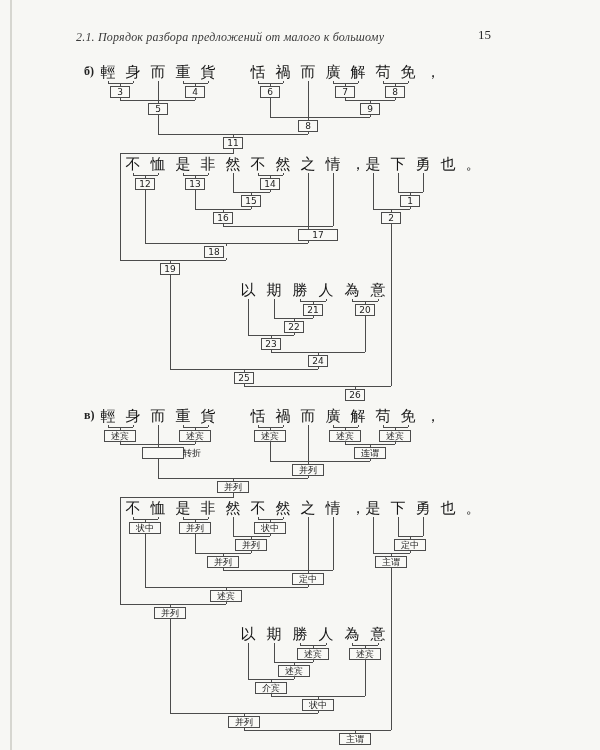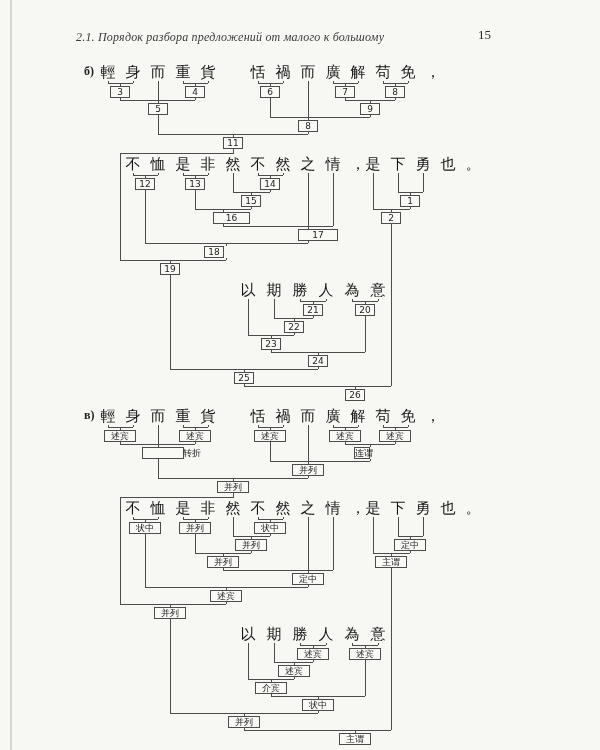--- a/index.html
+++ b/index.html
@@ -108,21 +108,21 @@
     <div class="node" style="left: 335px; top: 86px; width: 20px;">7</div>
     <div class="node" style="left: 385px; top: 86px; width: 20px;">8</div>
     <div class="node" style="left: 148px; top: 103px; width: 20px;">5</div>
     <div class="node" style="left: 360px; top: 103px; width: 20px;">9</div>
     <div class="node" style="left: 298px; top: 120px; width: 20px;">8</div>
     <div class="node" style="left: 223px; top: 137px; width: 20px;">11</div>
     <div class="node" style="left: 135px; top: 178px; width: 20px;">12</div>
     <div class="node" style="left: 185px; top: 178px; width: 20px;">13</div>
     <div class="node" style="left: 260px; top: 178px; width: 20px;">14</div>
     <div class="node" style="left: 241px; top: 195px; width: 20px;">15</div>
-    <div class="node" style="left: 213px; top: 212px; width: 37px;">16</div>
+    <div class="node" style="left: 213px; top: 212px; width: 20px;">16</div>
     <div class="node" style="left: 298px; top: 229px; width: 40px;">17</div>
     <div class="node" style="left: 204px; top: 246px; width: 20px;">18</div>
     <div class="node" style="left: 160px; top: 263px; width: 20px;">19</div>
     <div class="node" style="left: 400px; top: 195px; width: 20px;">1</div>
     <div class="node" style="left: 381px; top: 212px; width: 20px;">2</div>
     <div class="node" style="left: 303px; top: 304px; width: 20px;">21</div>
     <div class="node" style="left: 355px; top: 304px; width: 20px;">20</div>
     <div class="node" style="left: 284px; top: 321px; width: 20px;">22</div>
     <div class="node" style="left: 261px; top: 338px; width: 20px;">23</div>
     <div class="node" style="left: 308px; top: 355px; width: 20px;">24</div>
@@ -175,21 +175,21 @@
     </div>
     <svg class="tree-svg" width="600" height="350" style="top: 400px;">
       <path d="M108 25V27M133 25V27M108 27H133M120 27V30M183 25V27M208 25V27M183 27H208M195 27V30M258 25V27M283 25V27M258 27H283M270 27V30M333 25V27M358 25V27M333 27H358M345 27V30M383 25V27M408 25V27M383 27H408M395 27V30M120 42V44M195 42V44M158 25V44M120 44H195M158 44V47M345 42V44M395 42V44M345 44H395M370 44V47M270 42V61M370 59V61M308 25V61M270 61H370M308 61V64M158 59V78M308 76V78M158 78H308M233 78V81M133 117V119M158 117V119M133 119H158M145 119V122M183 117V119M208 117V119M183 119H208M195 119V122M258 117V119M283 117V119M258 119H283M270 119V122M233 117V136M270 134V136M233 136H270M251 136V139M195 134V153M251 151V153M195 153H251M223 153V156M223 168V170M308 117V170M333 117V170M223 170H333M308 170V173M145 134V187M308 185V187M145 187H308M226 187V190M226 202V204M120 204H226M170 204V207M398 117V136M423 117V136M398 136H423M410 136V139M373 117V153M410 151V153M373 153H410M391 153V156M300 243V245M326 243V245M300 245H326M313 245V248M352 243V245M378 243V245M352 245H378M365 245V248M274 243V262M313 260V262M274 262H313M294 262V265M248 243V279M294 277V279M248 279H294M271 279V282M271 294V296M365 260V296M271 296H365M318 296V299M170 219V313M318 311V313M170 313H318M244 313V316M244 328V330M391 168V330M244 330H391M355 330V333M233 93L233 97L120 97L120 204" fill="none" stroke="#4c4c4c" stroke-width="1" shape-rendering="crispEdges"></path>
     </svg>
     <div class="node" style="left: 104px; top: 430px; width: 32px;">述宾</div>
     <div class="node" style="left: 179px; top: 430px; width: 32px;">述宾</div>
     <div class="node" style="left: 254px; top: 430px; width: 32px;">述宾</div>
     <div class="node" style="left: 329px; top: 430px; width: 32px;">述宾</div>
     <div class="node" style="left: 379px; top: 430px; width: 32px;">述宾</div>
     <div class="node" style="left: 142px; top: 447px; width: 32px; padding-left: 40px;">转折</div>
-    <div class="node" style="left: 354px; top: 447px; width: 16px;">连谓</div>
+    <div class="node" style="left: 354px; top: 447px; width: 32px;">连谓</div>
     <div class="node" style="left: 292px; top: 464px; width: 32px;">并列</div>
     <div class="node" style="left: 217px; top: 481px; width: 32px;">并列</div>
     <div class="node" style="left: 129px; top: 522px; width: 32px;">状中</div>
     <div class="node" style="left: 179px; top: 522px; width: 32px;">并列</div>
     <div class="node" style="left: 254px; top: 522px; width: 32px;">状中</div>
     <div class="node" style="left: 235px; top: 539px; width: 32px;">并列</div>
     <div class="node" style="left: 207px; top: 556px; width: 32px;">并列</div>
     <div class="node" style="left: 292px; top: 573px; width: 32px;">定中</div>
     <div class="node" style="left: 210px; top: 590px; width: 32px;">述宾</div>
     <div class="node" style="left: 154px; top: 607px; width: 32px;">并列</div>

